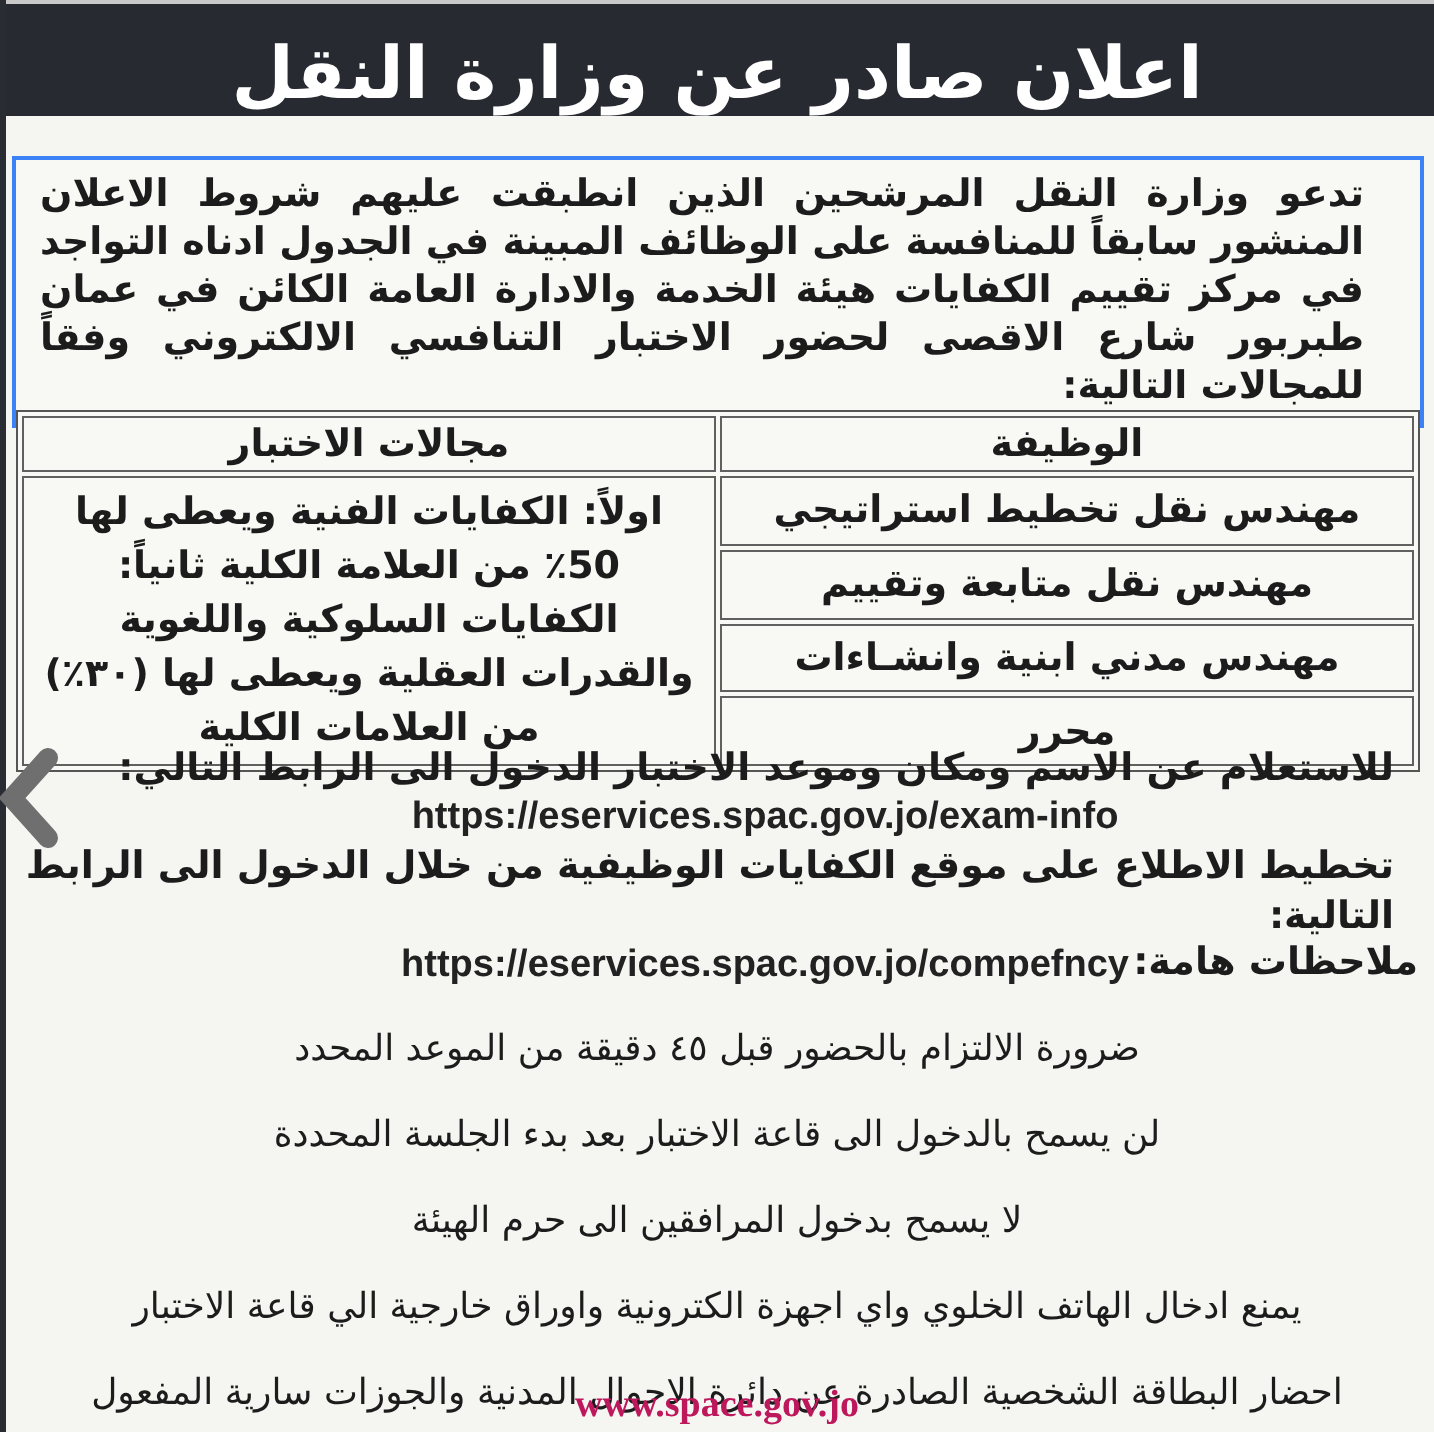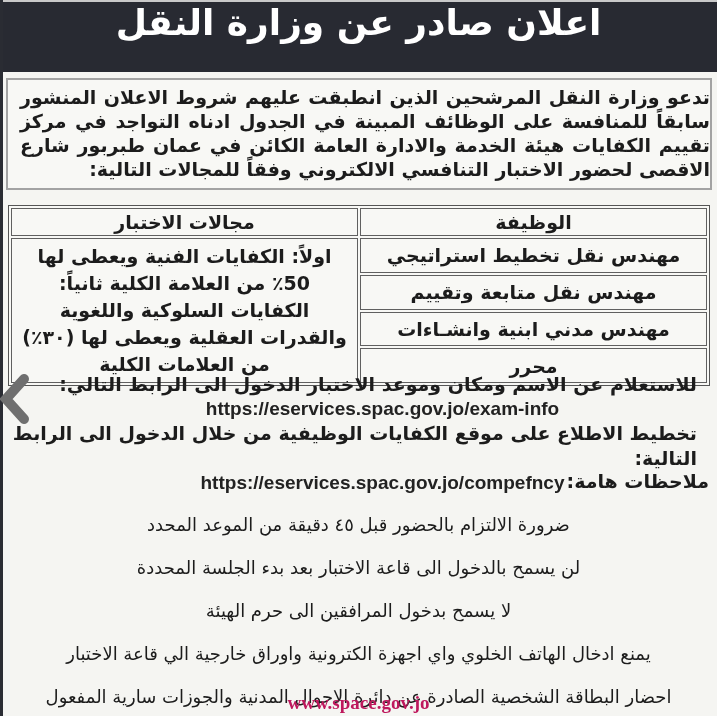--- a/index.html
+++ b/index.html
@@ -9,33 +9,33 @@
     background: #f5f5f2;
     overflow: hidden;
     font-family: "DejaVu Sans", sans-serif;
     color: #1c1c1c;
     direction: rtl;
   }
   .top-edge { position: absolute; top: 0; left: 0; width: 717px; height: 2px; background: #c9c9c9; }
   .left-edge-strip { position: absolute; top: 0; left: 0; width: 3px; height: 716px; background: #2a2c33; z-index: 5; }
 
   .title-bar {
-    position: absolute; top: 2px; left: 0; width: 717px; height: 70px;
+    position: absolute; top: 2px; left: 0; width: 717px; height: 56px;
     background: #282a32;
-    display: flex; align-items: flex-start; justify-content: center;
+    display: flex; align-items: flex-end; justify-content: center;
   }
   .title-bar h1 {
     color: #ffffff; font-size: 36px; font-weight: bold; letter-spacing: 0;
   }
 
   .intro-box {
     position: absolute; top: 78px; right: 5px; left: 6px;
-    border: 2px solid #a3a3a3;
+    border: 2px solid #3b82f6;
     background: #f8f8f5;
-    padding: 5px 0 7px 12px;
+    padding: 5px 28px 7px 12px;
     font-size: 19px; font-weight: bold; line-height: 24px;
     text-align: justify;
   }
 
   .table-wrap {
     position: absolute; top: 205px; right: 7px; left: 8px;
     border: 1px solid #555555;
     background: #f8f8f5;
     padding: 0;
   }

